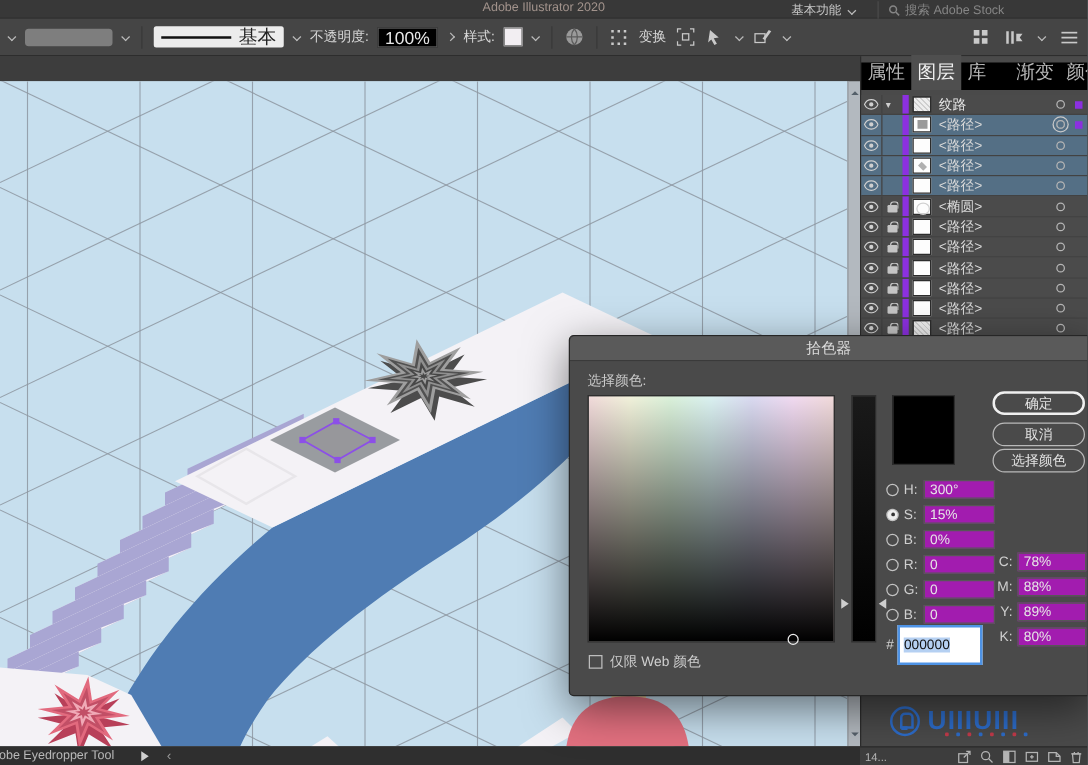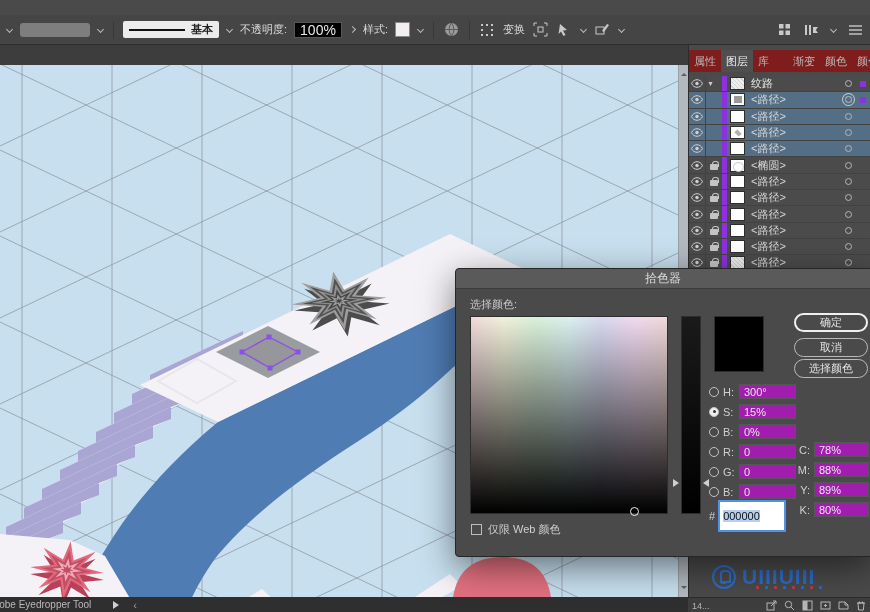--- a/index.html
+++ b/index.html
@@ -13,21 +13,21 @@
   .tb-search{position:absolute;right:8px;top:1px;width:160px;display:flex;gap:4px;align-items:center;color:#858585;font-size:10px;border-left:1px solid #4a4a4a;padding-left:8px}
   .chev{display:inline-block;width:7px;height:7px;position:relative}
   .chev::before{content:"";position:absolute;left:1px;top:1px;width:4px;height:4px;border-right:1.5px solid #bbb;border-bottom:1.5px solid #bbb;transform:rotate(45deg)}
 
   
   .toolbar{position:absolute;left:0;top:15px;width:870px;height:30px;background:#454545;border-bottom:1px solid #2d2d2d;display:flex;align-items:center;padding:0 6px;gap:7px}
   .sep{width:1px;height:18px;background:#383838;margin:0 2px}
   .grayfield{width:70px;height:14px;background:#7e7e7e;border-radius:3px}
   .strokecombo{display:flex;align-items:center;height:17px;background:#ececec;border-radius:2px;padding:0 6px;gap:6px}
   .strokeline{width:56px;height:2px;background:#111}
-  .strokename{color:#222;font-size:11px;font-weight:bold}
+  .strokename{color:#222;font-size:15px;font-weight:normal}
   .lbl{color:#d8d8d8;font-size:11px}
   .valbox{height:16px;min-width:42px;background:#000000;border:1px solid #565656;color:#e8e8e8;display:flex;align-items:center;padding:0 5px;font-size:14px}
   .swatch{width:15px;height:15px;background:#f2eef2;border:1px solid #888}
   .ticon{width:17px;height:17px;display:flex;align-items:center;justify-content:center}
   .tool-right{margin-left:auto;display:flex;align-items:center;gap:10px}
 
   
   .canvas{position:absolute;left:0;top:65px;width:678px;height:532px;background:#c7dfee}
   .docstrip{position:absolute;left:0;top:45px;width:688px;height:20px;background:#3d3d3d}
   .vscroll{position:absolute;left:678px;top:65px;width:10px;height:532px;background:#b3b9bf;border-left:1px solid #9aa0a6}
@@ -36,21 +36,21 @@
   .vs-dn{bottom:5px;border-top-color:#55606a}
 
   
   .statusbar{position:absolute;left:0;top:597px;width:688px;height:15px;background:#2f2f2f;color:#b9b9b9;font-size:10px;display:flex;align-items:center;overflow:hidden}
   .status-text{margin-left:-3px;white-space:nowrap}
   .play-tri{width:0;height:0;border:4px solid transparent;border-left:6px solid #cfcfcf;margin-left:22px}
   .status-lt{color:#9a9a9a;margin-left:10px;font-size:11px}
 
   
   .panel{position:absolute;left:688px;top:45px;width:182px;height:567px;background:#4a4a4a;border-left:1px solid #2c2c2c}
-  .ptabs{position:absolute;left:0;top:5px;width:182px;height:22px;background:#7f1d1d;display:flex;font-size:11px;color:#b8b8b8}
+  .ptabs{position:absolute;left:0;top:5px;width:182px;height:22px;background:#000000;display:flex;align-items:flex-end;font-size:15px;color:#b8b8b8}
   .ptab{padding:4px 5px 5px;cursor:default;white-space:nowrap}
   .ptab.active{background:#4f4f4f;color:#efefef}
   .layers{position:absolute;left:0;top:31px;width:182px}
   .layer-row{position:relative;height:16.3px;display:flex;align-items:center;background:#4b4b4b;border-bottom:1px solid #424242;overflow:hidden}
   .layer-row.selected{background:#546f85}
   .cell-eye{width:17px;display:flex;justify-content:center;flex:none;border-right:1px solid #424242;height:100%;align-items:center}
   .cell-aux{width:16px;display:flex;justify-content:center;flex:none;height:100%;align-items:center}
   .cbar{width:5px;height:100%;flex:none;background:#8c30e0;margin-right:3px}
   .grp-chev{width:10px;flex:none;color:#cfcfcf;font-size:8px;line-height:8px;margin-right:1px}
   .thumb{width:15px;height:13px;background:#fdfdfd;border:1px solid #2c2c2c;flex:none;margin-right:6px;position:relative}
@@ -106,20 +106,34 @@
   .hexsel{background:#b5d0f2;color:#111;font-size:11px;line-height:12px}
   .cmyk-lab{width:14px;text-align:right;color:#cfcfcf;margin-right:4px}
   .webonly{position:absolute;left:15px;top:253px;display:flex;align-items:center;gap:6px;color:#cfcfcf}
   .checkbox{width:11px;height:11px;border:1.5px solid #bdbdbd;background:transparent}
 </style>
 </head>
 <body>
 
 <div class="app">
 
+  <div class="titlebar">
+    <div class="tb-title">Adobe Illustrator 2020</div>
+    <div class="tb-workspace">
+      <span>基本功能</span>
+      <span class="chev"></span>
+    </div>
+    <div class="tb-search">
+      <svg width="9" height="9" viewBox="0 0 9 9">
+          <circle cx="3.5" cy="3.5" r="2.7" fill="none" stroke="#858585" stroke-width="1.2"></circle>
+          <line x1="5.7" y1="5.7" x2="8.3" y2="8.3" stroke="#858585" stroke-width="1.2"></line>
+        </svg>
+      <span>搜索 Adobe Stock</span>
+    </div>
+  </div>
 
   <div class="toolbar">
     <span class="chev"></span>
     <span class="grayfield"></span>
     <span class="chev"></span>
     <span class="sep"></span>
     <span class="strokecombo">
       <span class="strokeline"></span>
       <span class="strokename">基本</span>
     </span>

